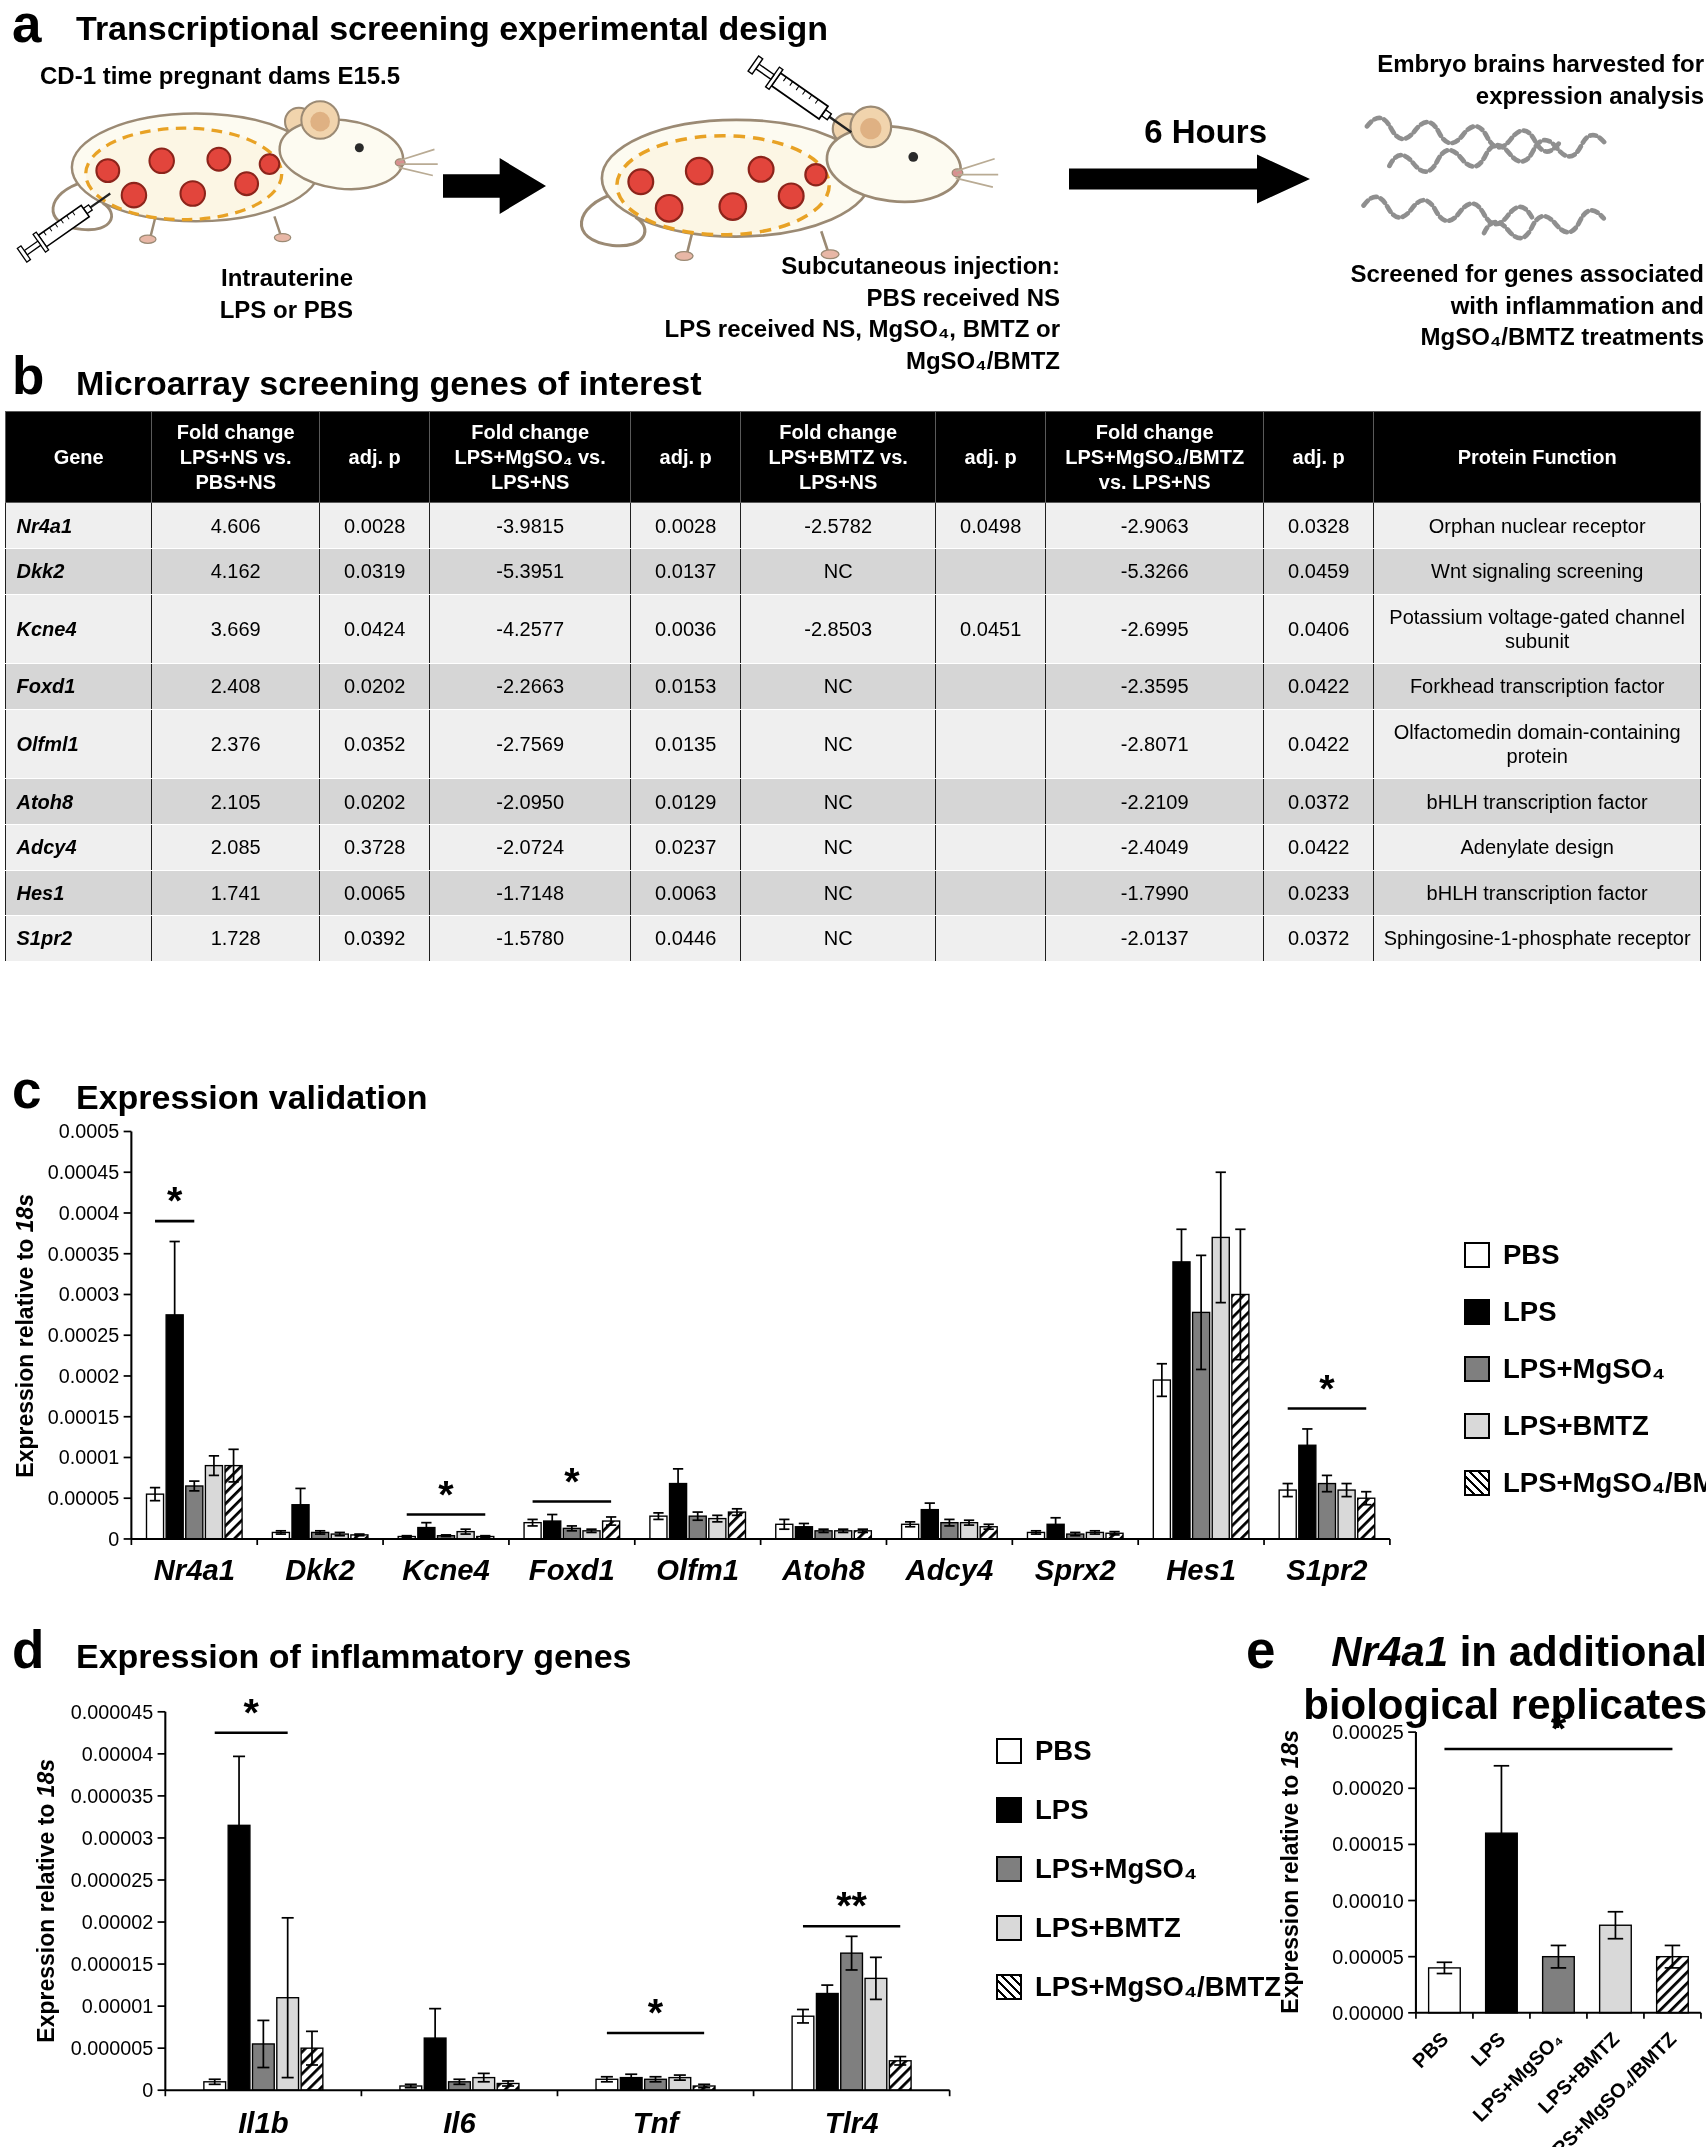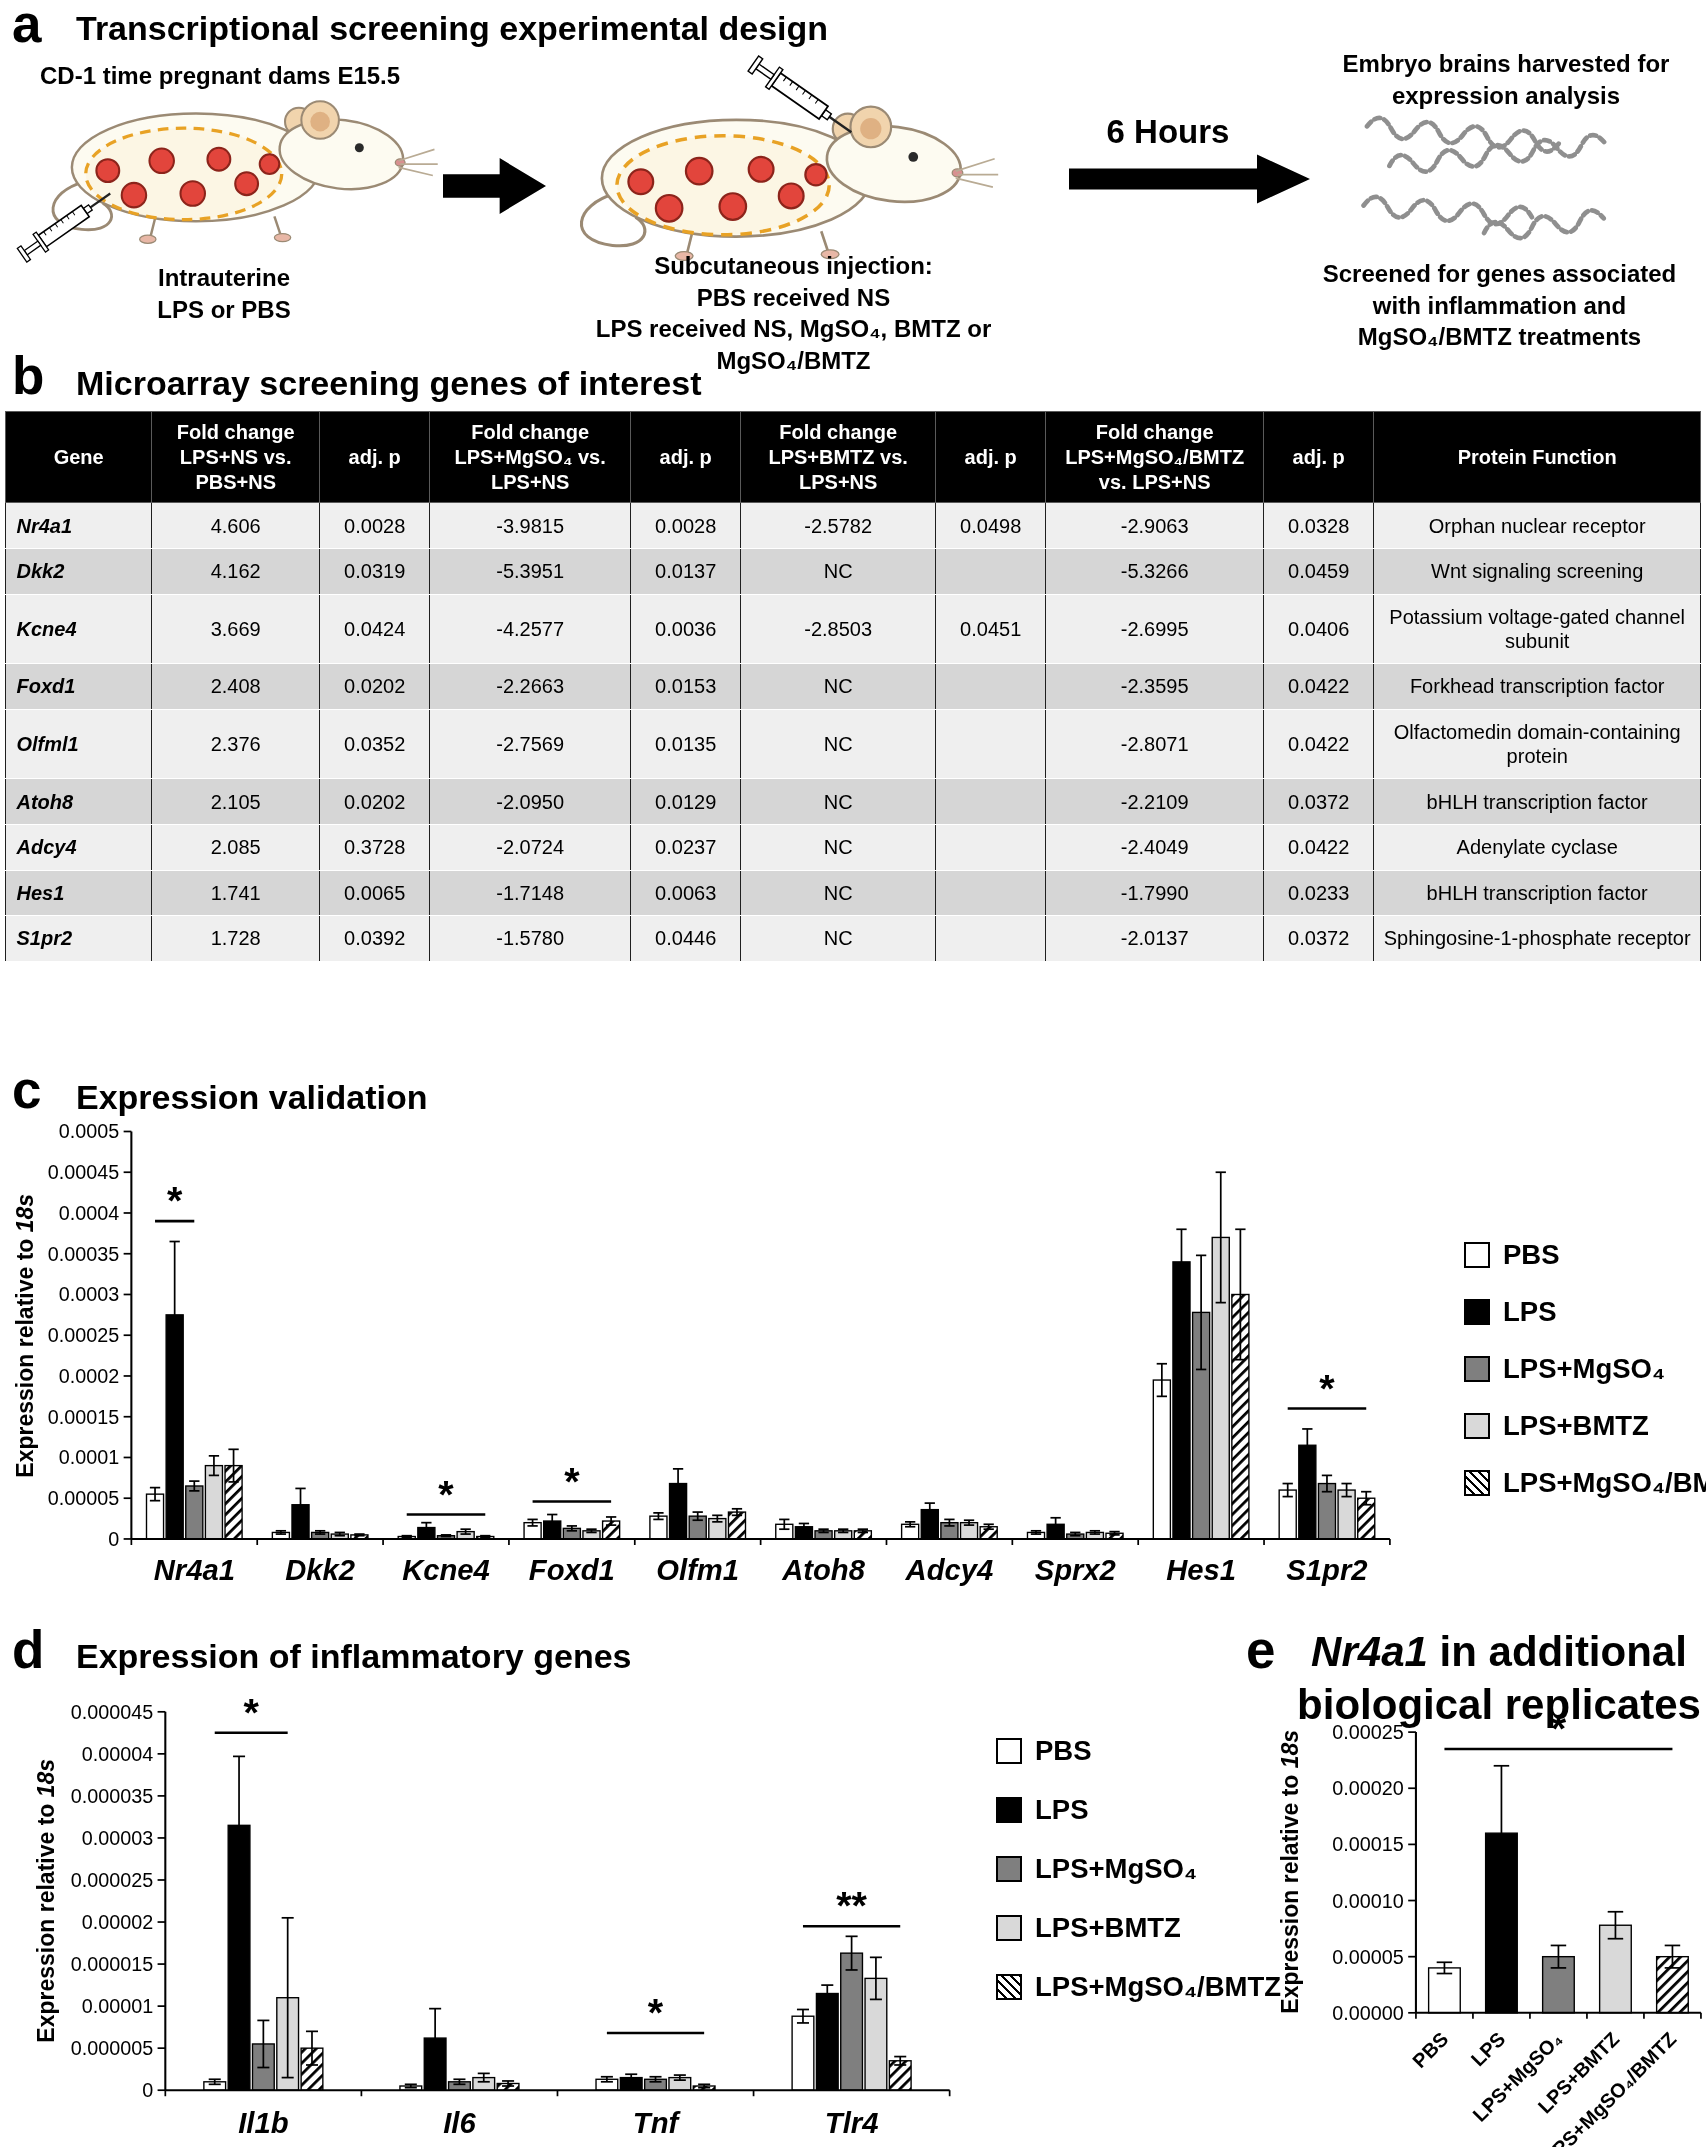--- a/index.html
+++ b/index.html
@@ -4,21 +4,21 @@
 <style>
   html,body{margin:0;padding:0;}
   body{
     width:1706px;height:2148px;position:relative;background:#fff;color:#000;
     font-family:"Liberation Sans","DejaVu Sans",sans-serif;overflow:hidden;
   }
   .abs{position:absolute;}
   .panel-letter{font-size:53px;font-weight:bold;line-height:1;}
   .panel-title{font-size:34px;font-weight:bold;line-height:1.1;}
   .small-label{font-size:24px;font-weight:bold;line-height:1.32;}
-  .center{text-align:center;}
+  .center{text-align:right;}
   .arrow{background:#000;clip-path:polygon(0% 31%,55% 31%,55% 5%,100% 50%,55% 95%,55% 69%,0% 69%);}
   .arrow-long{clip-path:polygon(0% 30%,78% 30%,78% 3%,100% 50%,78% 97%,78% 70%,0% 70%);}
 
   
   #gene-table{position:absolute;left:5.2px;top:411px;width:1696px;border-collapse:collapse;
     font-size:20px;table-layout:fixed;border:1.7px solid #1f1f1f;}
   #gene-table th{background:#000;color:#fff;font-weight:bold;white-space:pre-line;line-height:1.25;
     padding:7.7px 3.4px;text-align:center;vertical-align:middle;border:0.9px solid #5a5a5a;}
   #gene-table td{padding:10.3px 5.2px;text-align:center;vertical-align:middle;line-height:1.2;
     border-left:1.7px solid #1f1f1f;border-right:1.7px solid #1f1f1f;
@@ -275,21 +275,21 @@
         <tr>
           <td class="gene">Adcy4</td>
           <td class="num">2.085</td>
           <td class="num">0.3728</td>
           <td class="num">-2.0724</td>
           <td class="num">0.0237</td>
           <td class="num">NC</td>
           <td class="num"></td>
           <td class="num">-2.4049</td>
           <td class="num">0.0422</td>
-          <td class="pf">Adenylate cyclase</td>
+          <td class="pf">Adenylate design</td>
         </tr>
         <tr>
           <td class="gene">Hes1</td>
           <td class="num">1.741</td>
           <td class="num">0.0065</td>
           <td class="num">-1.7148</td>
           <td class="num">0.0063</td>
           <td class="num">NC</td>
           <td class="num"></td>
           <td class="num">-1.7990</td>

